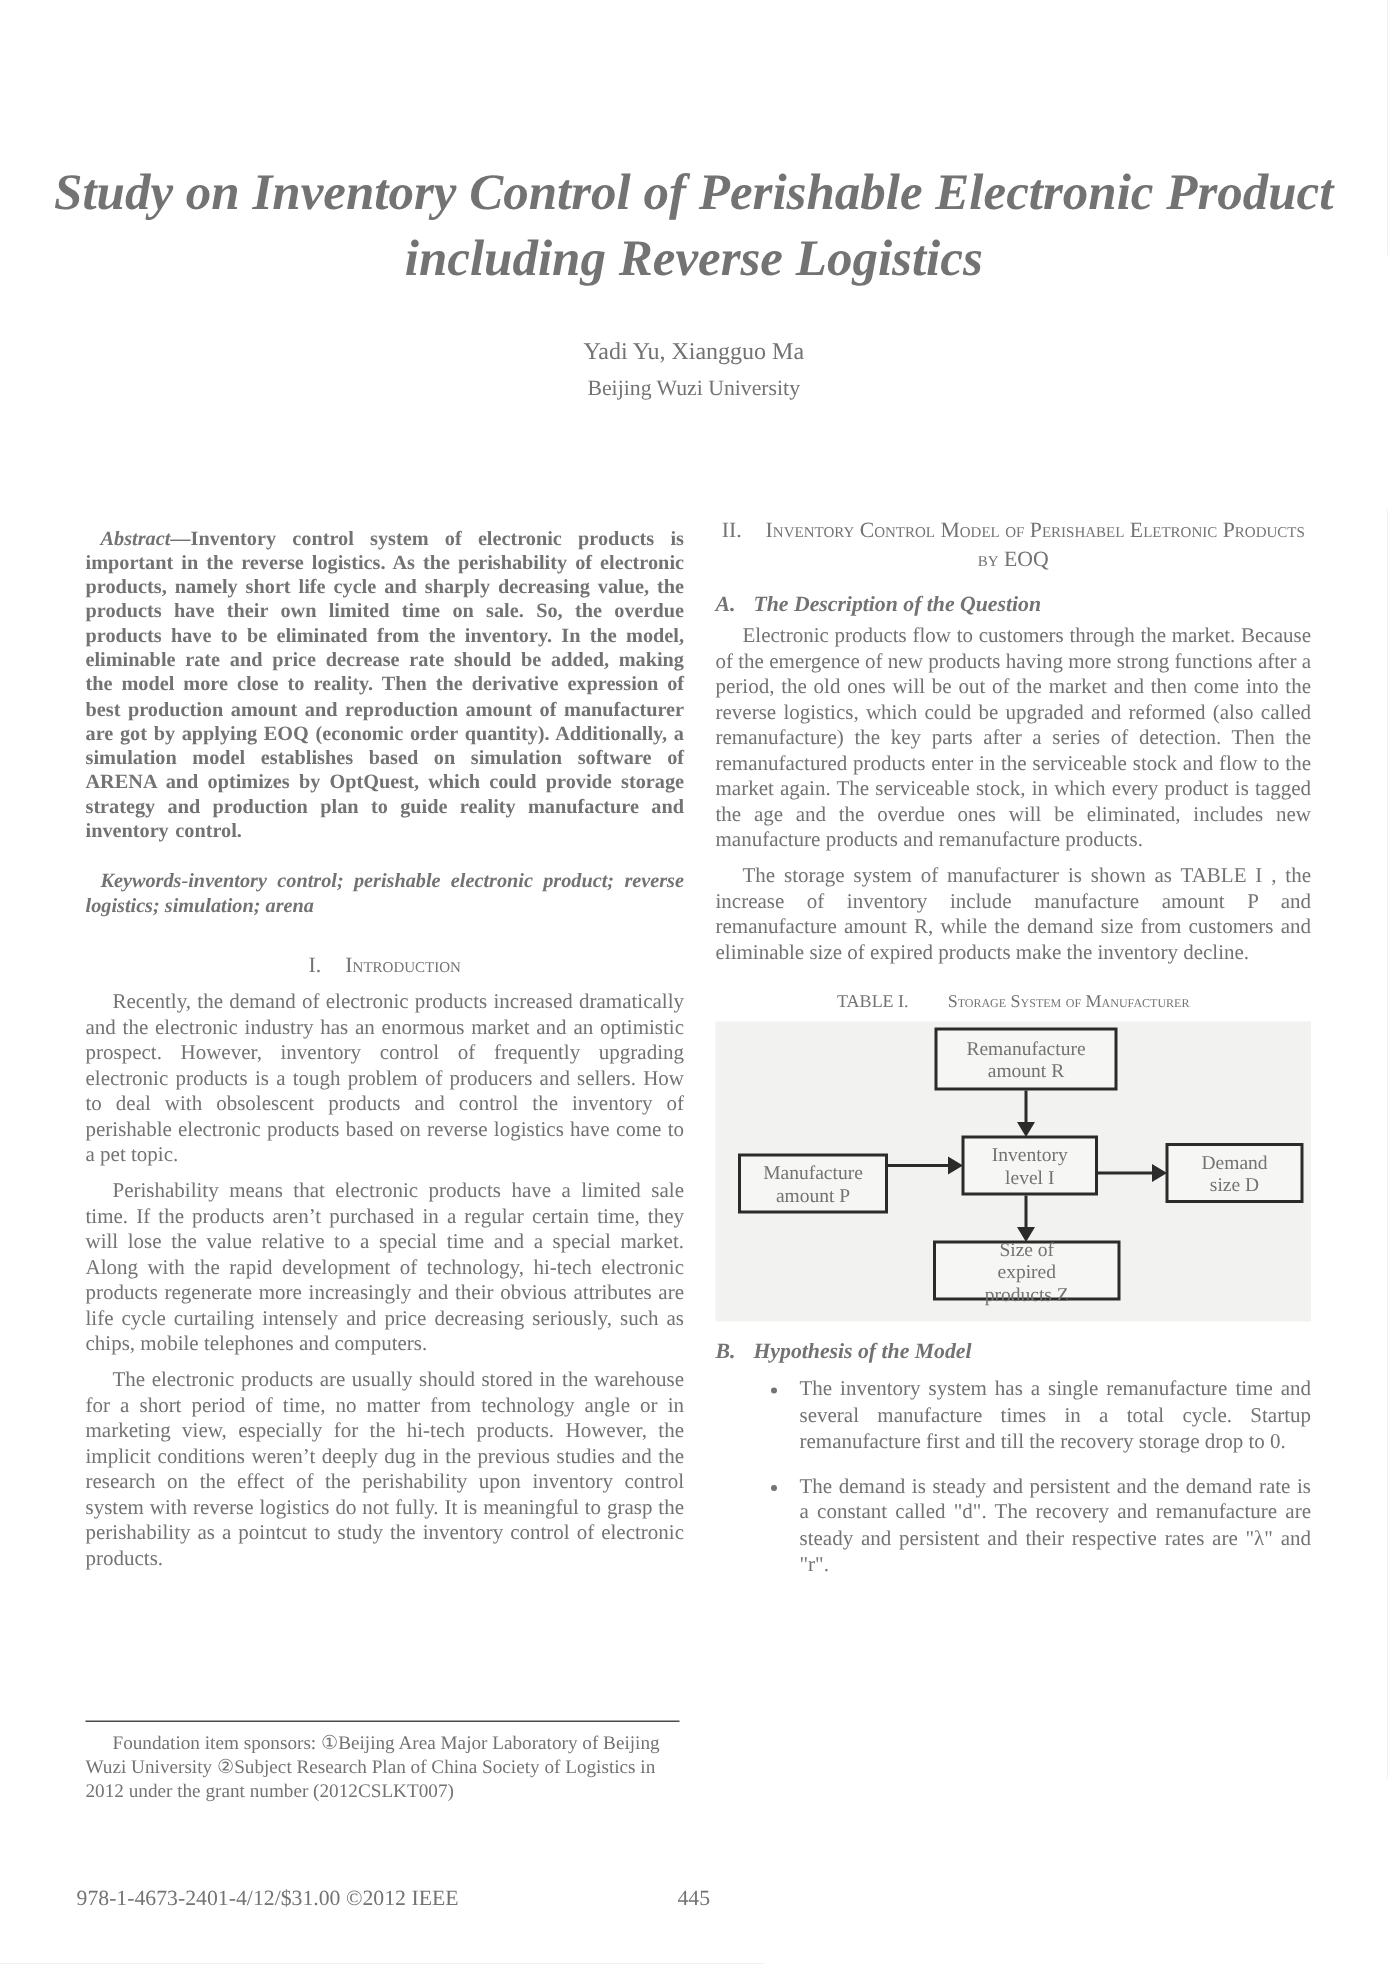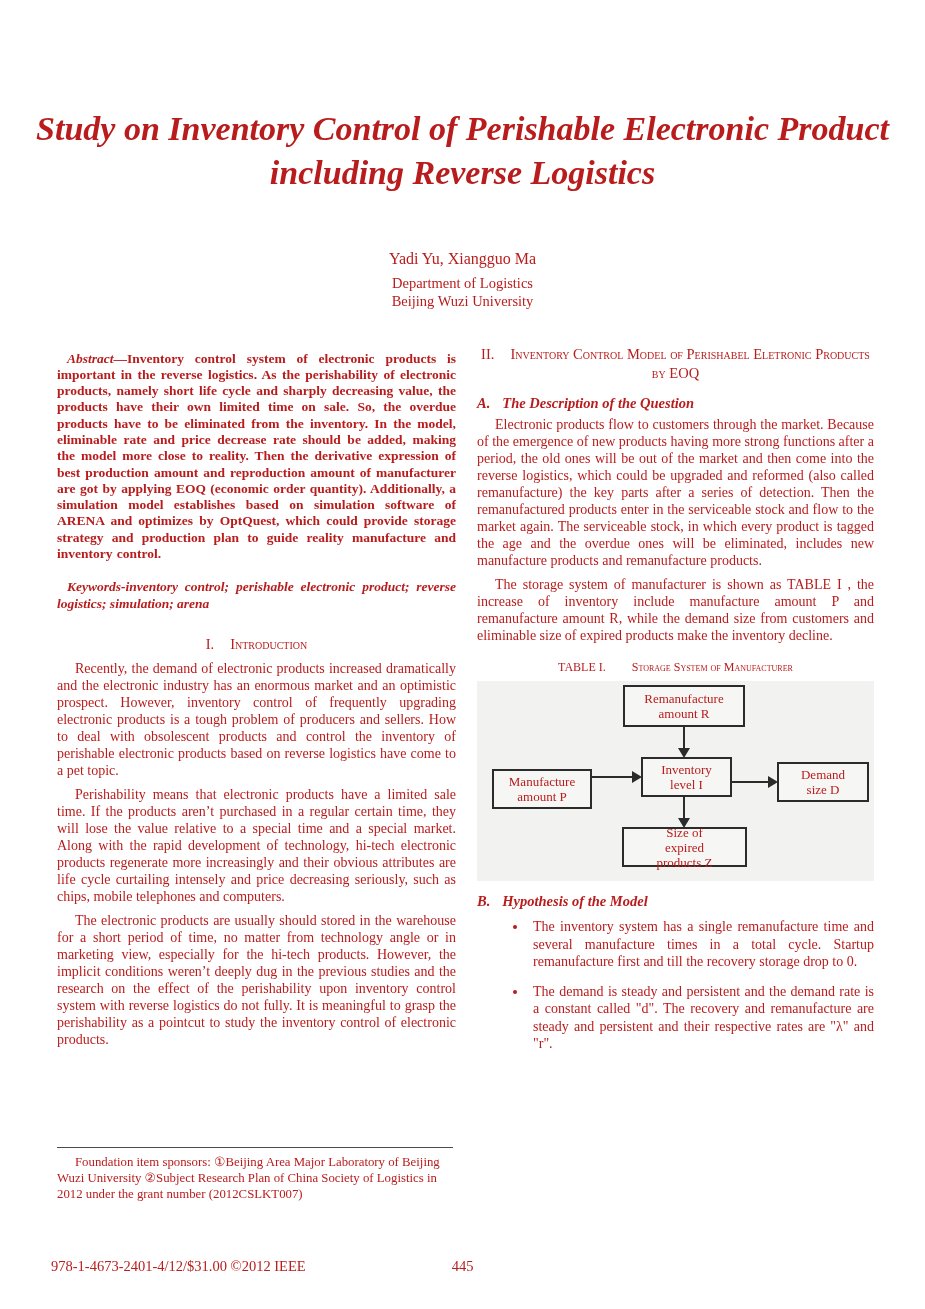--- a/index.html
+++ b/index.html
@@ -1,27 +1,27 @@
 <!DOCTYPE html>
 <html><head>
 <meta charset="utf-8">
 <style>
   html,body{margin:0;padding:0;background:#e8e8e8;}
   .page{
     position:relative;width:925px;height:1309px;margin:0 auto;
-    background:#ffffff;color:#b91c1c;
+    background:#ffffff;color:#737373;
     font-family:"Liberation Serif","DejaVu Serif",serif;
     overflow:hidden;
   }
   
   .paper-title{
     position:absolute;top:84px;left:35px;width:855px;
     text-align:center;font-style:italic;font-size:34px;line-height:44px;
   }
-  .authors-block{position:absolute;top:226px;left:0;width:925px;text-align:center;margin-top:24px;}
+  .authors-block{position:absolute;top:226px;left:0;width:925px;text-align:center;}
   .author-names{font-size:16px;margin-bottom:6px;}
   .affil-line{font-size:14.5px;line-height:18px;}
   
   .col-left{position:absolute;left:57px;top:337px;width:399px;}
   .col-right{position:absolute;left:477px;top:345px;width:397px;}
   
   .abstract{
     font-weight:bold;font-size:13.5px;line-height:16.3px;
     text-align:justify;text-indent:10px;word-spacing:1px;
   }
@@ -80,21 +80,20 @@
 </style>
 </head>
 <body>
 
 <div class="page">
 
   <h1 class="paper-title">Study on Inventory Control of Perishable Electronic Product including Reverse Logistics</h1>
 
   <div class="authors-block">
     <div class="author-names">Yadi Yu, Xiangguo Ma</div>
-    <div class="affil-line">Department of Logistics</div>
     <div class="affil-line">Beijing Wuzi University</div>
   </div>
 
   <div class="col-left">
 
     <p class="abstract"><span class="abstract-label">Abstract</span><span>—Inventory control system of electronic products is important in the reverse logistics. As the perishability of electronic products, namely short life cycle and sharply decreasing value, the products have their own limited time on sale. So, the overdue products have to be eliminated from the inventory. In the model, eliminable rate and price decrease rate should be added, making the model more close to reality. Then the derivative expression of best production amount and reproduction amount of manufacturer are got by applying EOQ (economic order quantity). Additionally, a simulation model establishes based on simulation software of ARENA and optimizes by OptQuest, which could provide storage strategy and production plan to guide reality manufacture and inventory control.</span></p>
 
     <p class="keywords">Keywords-inventory control; perishable electronic product; reverse logistics; simulation; arena</p>
 
     <div class="sec-heading">

